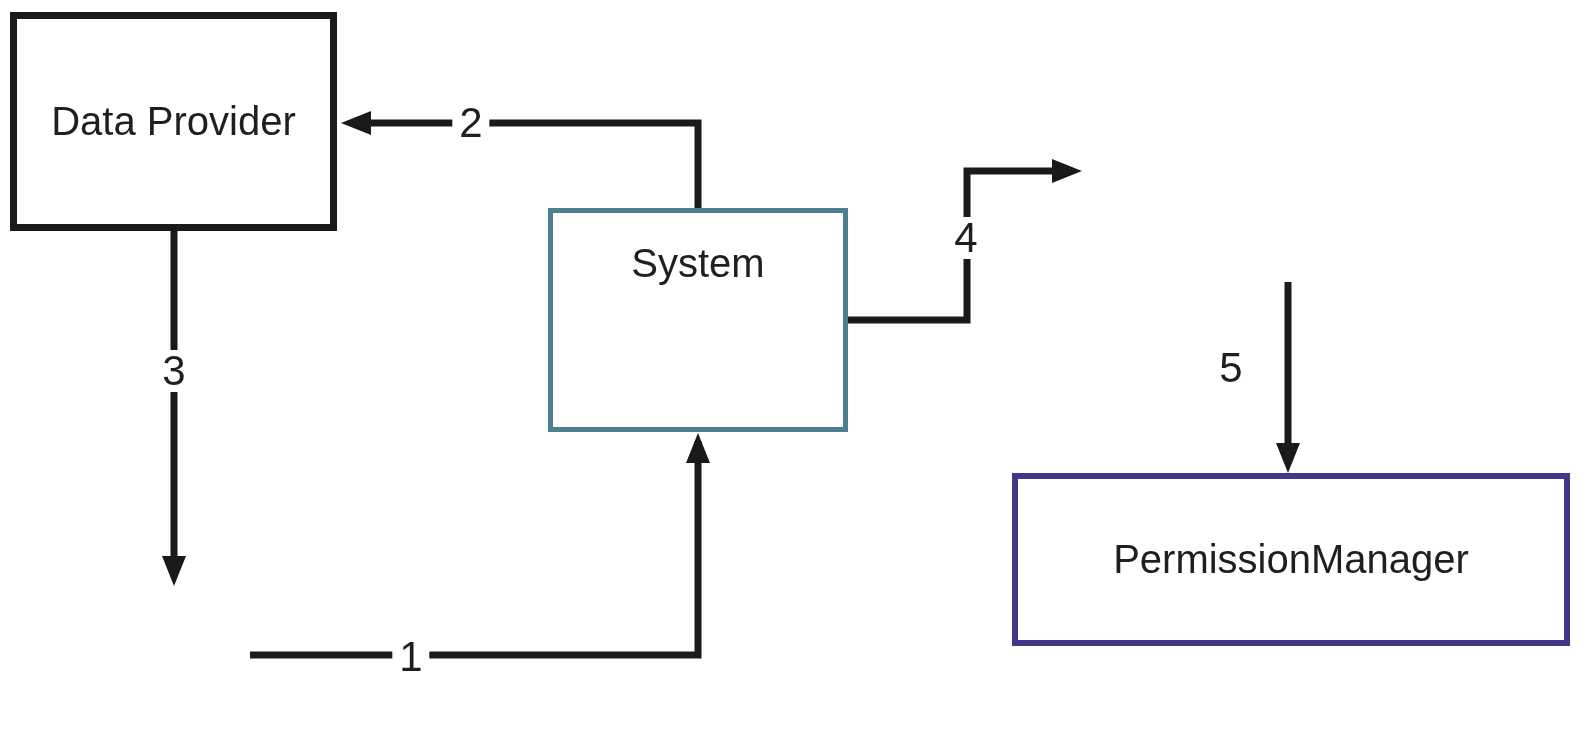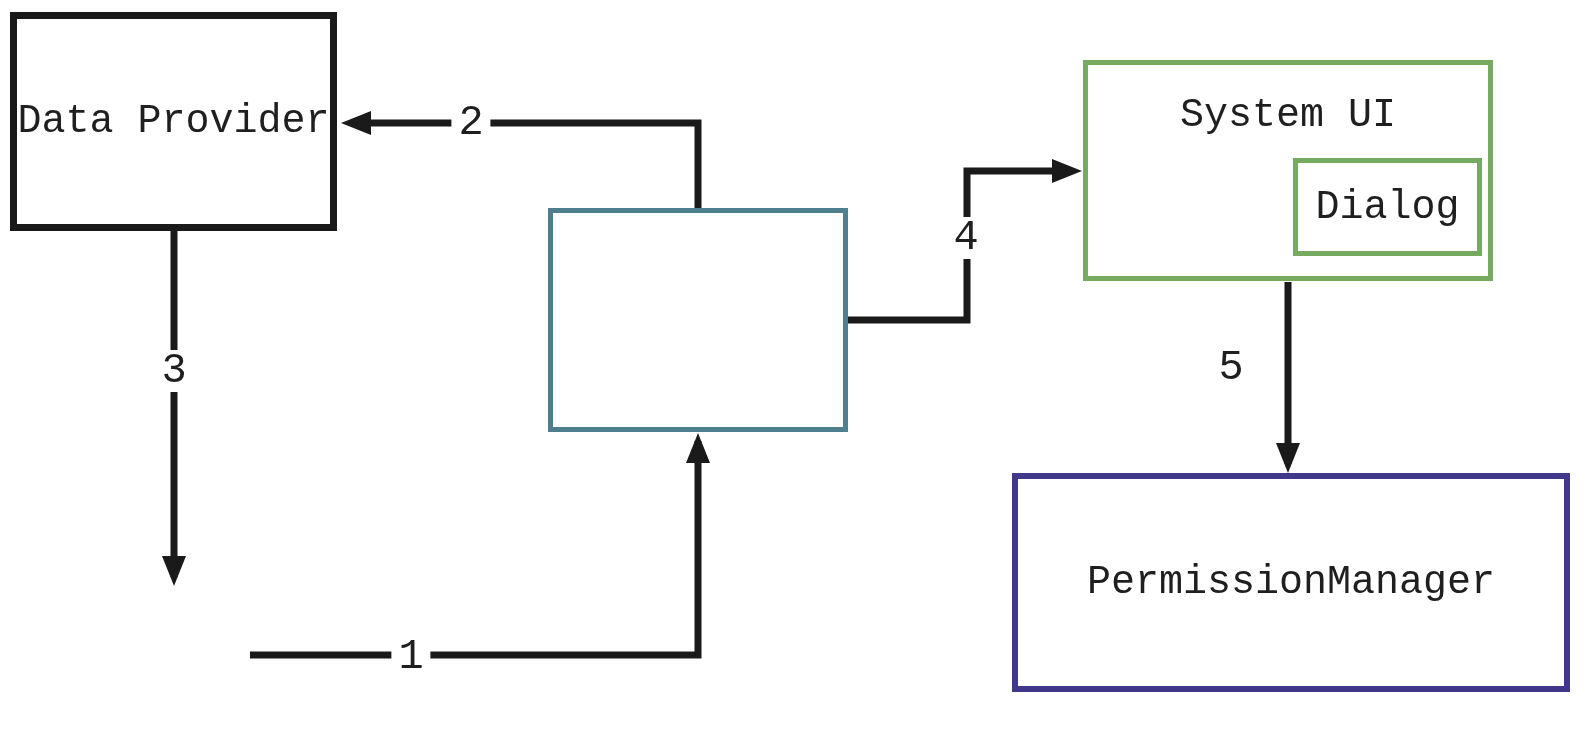--- a/index.html
+++ b/index.html
@@ -5,21 +5,21 @@
   html, body {
     margin: 0;
     padding: 0;
     background: #ffffff;
   }
   .canvas {
     position: relative;
     width: 1588px;
     height: 740px;
     background: #ffffff;
-    font-family: Liberation Mono, monospace;
+    font-family: Liberation Sans, sans-serif;
     color: #1f1f1f;
     overflow: hidden;
   }
   .arrows {
     position: absolute;
     left: 0;
     top: 0;
   }
   .al {
     fill: none;
@@ -59,21 +59,21 @@
     background: #ffffff;
     padding: 0 7px;
     line-height: 1;
   }
   #box-data-provider   { left: 10px;   top: 12px;  width: 327px; height: 219px; border: 7px solid #1a1a1a; }
   #box-app             { left: 102px;  top: 587px; width: 148px; height: 133px; border: 5px solid #da7470; }
   #box-system          { left: 548px;  top: 208px; width: 300px; height: 224px; border: 5px solid #4e7f8e; }
   #box-app-ops         { left: 22px;   top: 105px; width: 248px; height: 99px;  border: 5px solid #4e7f8e; }
   #box-system-ui       { left: 1083px; top: 60px;  width: 410px; height: 221px; border: 5px solid #77aa61; }
   #box-dialog          { left: 205px;  top: 93px;  width: 189px; height: 98px;  border: 5px solid #77aa61; }
-  #box-permission-mgr  { left: 1012px; top: 473px; width: 558px; height: 219px; border: 6px solid #41388c; }
+  #box-permission-mgr  { left: 1012px; top: 473px; width: 558px; height: 173px; border: 6px solid #41388c; }
 </style>
 </head>
 <body>
 
 <div class="canvas">
 
   <svg class="arrows" width="1588" height="740" viewBox="0 0 1588 740" aria-hidden="true">
     <g>
       <path class="al" d="M250 655 H698 V441"></path>
       <polygon class="ah" points="698,433 686,463 710,463"></polygon>
@@ -95,28 +95,23 @@
       <polygon class="ah" points="1288,473 1276,443 1300,443"></polygon>
     </g>
   </svg>
 
   <div id="box-data-provider" class="node center" style="border-color: rgb(26, 26, 26);">
     <span>Data Provider</span>
   </div>
 
 
   <div id="box-system" class="node" style="border-color: rgb(78, 127, 142);">
+    <div class="titlebar">System</div>
   </div>
 
-  <div id="box-system-ui" class="node" style="border-color: rgb(119, 170, 97);">
-    <div class="titlebar">System UI</div>
-    <div id="box-dialog" class="node center" style="border-color: rgb(119, 170, 97);">
-      <span>Dialog</span>
-    </div>
-  </div>
 
   <div id="box-permission-mgr" class="node center" style="border-color: rgb(65, 56, 140);">
     <span>PermissionManager</span>
   </div>
 
   <div class="num" style="left:411px; top:657px;">1</div>
   <div class="num" style="left:471px; top:123px;">2</div>
   <div class="num" style="left:174px; top:371px;">3</div>
   <div class="num" style="left:966px; top:238px;">4</div>
   <div class="num" style="left:1231px; top:368px;">5</div>

